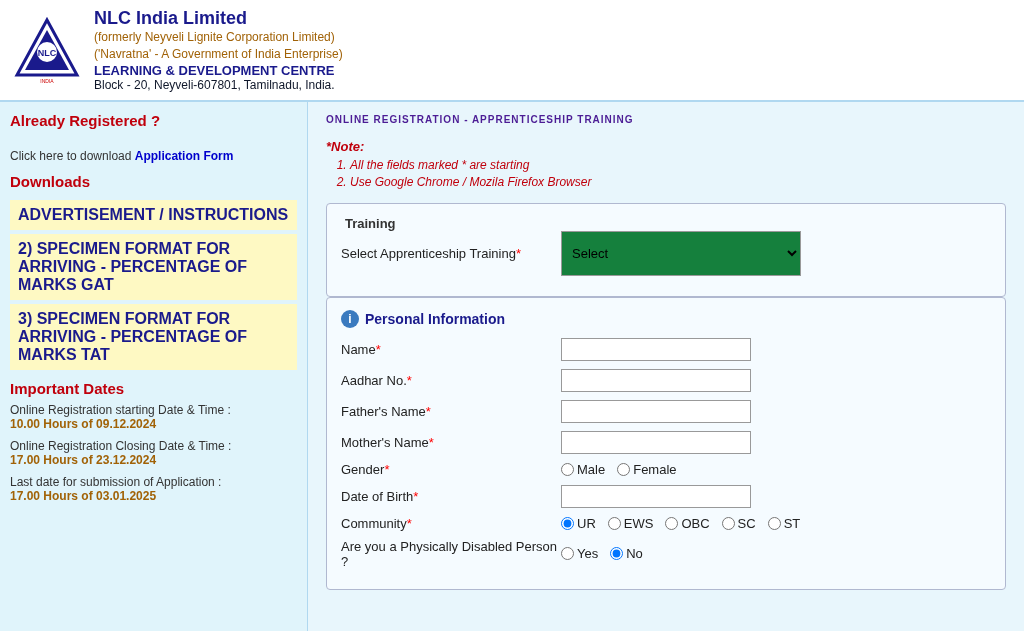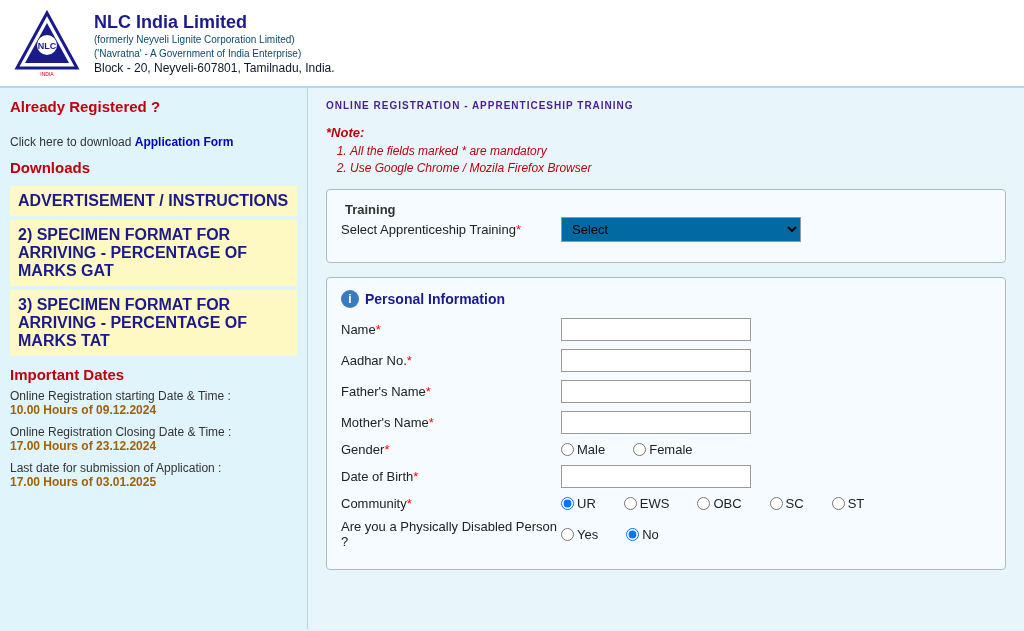--- a/index.html
+++ b/index.html
@@ -22,22 +22,22 @@
       height: 70px;
       margin-right: 12px;
       flex-shrink: 0;
     }
     .header-text .org-name {
       font-size: 18px;
       font-weight: bold;
       color: #1a1a8c;
     }
     .header-text .org-sub {
-      font-size: 10px;
-      color: #0c4a6e;
+      font-size: 12px;
+      color: #a16207;
       line-height: 1.4;
     }
     .header-text .org-ldc {
       font-size: 13px;
       font-weight: bold;
       color: #1a1a8c;
     }
     .header-text .org-address {
       font-size: 12px;
       color: #0f172a;
@@ -141,21 +141,20 @@
     }
     .note-box ol li {
       margin-bottom: 3px;
     }
 
     
     .fieldset-box {
       border: 1px solid #b0b8d0;
       border-radius: 4px;
       padding: 12px 14px;
-      margin-bottom: 14px;
       background: #f5fbff;
     }
     .fieldset-legend {
       font-weight: bold;
       color: #333;
       font-size: 13px;
       padding: 0 4px;
     }
     .form-row {
       display: flex;
@@ -173,24 +172,24 @@
     }
     .form-input {
       border: 1px solid #999;
       padding: 3px 6px;
       font-size: 13px;
       min-width: 180px;
       background: #fff;
     }
     .form-select {
       border: 1px solid #999;
-      padding: 3px 6px;
+      padding: 13px 6px;
       font-size: 13px;
       min-width: 240px;
-      background: #0369a1;
+      background: #15803d;
       cursor: pointer;
     }
 
     
     .personal-info-header {
       display: flex;
       align-items: center;
       margin-bottom: 10px;
     }
     .info-icon {
@@ -210,21 +209,21 @@
     .personal-info-title {
       font-weight: bold;
       color: #1a1a8c;
       font-size: 14px;
     }
 
     
     .radio-group {
       display: flex;
       align-items: center;
-      gap: 28px;
+      gap: 12px;
     }
     .radio-item {
       display: flex;
       align-items: center;
       gap: 3px;
       font-size: 13px;
       color: #222;
     }
     input[type="radio"] {
       cursor: pointer;
@@ -251,20 +250,21 @@
       <polygon points="35,15 57,55 13,55" fill="#1a1a8c"></polygon>
       <circle cx="35" cy="37" r="10" fill="#fff"></circle>
       <text x="35" y="41" text-anchor="middle" font-size="9" font-weight="bold" fill="#1a1a8c">NLC</text>
       <text x="35" y="68" text-anchor="middle" font-size="5" fill="#c00">INDIA</text>
     </svg>
   </div>
   <div class="header-text">
     <div class="org-name">NLC India Limited</div>
     <div class="org-sub">(formerly Neyveli Lignite Corporation Limited)</div>
     <div class="org-sub">('Navratna' - A Government of India Enterprise)</div>
+    <div class="org-ldc">LEARNING &amp; DEVELOPMENT CENTRE</div>
     <div class="org-address">Block - 20, Neyveli-607801, Tamilnadu, India.</div>
   </div>
 </div>
 
 <div class="main-container">
 
   <div class="sidebar">
     <div class="already-registered">Already Registered ?</div>
     <div class="download-link">
       <span>Click here to download</span>
@@ -297,21 +297,21 @@
       <span class="date-val">17.00 Hours of 03.01.2025</span>
     </div>
   </div>
 
   <div class="content">
     <div class="page-title">ONLINE REGISTRATION - APPRENTICESHIP TRAINING</div>
 
     <div class="note-box">
       <div class="note-label">*Note:</div>
       <ol>
-        <li>All the fields marked * are mandatory</li>
+        <li>All the fields marked * are starting</li>
         <li>Use Google Chrome / Mozila Firefox Browser</li>
       </ol>
     </div>
 
     <div class="fieldset-box">
       <div class="fieldset-legend">Training</div>
       <div class="form-row">
         <div class="form-label">
           <span>Select Apprenticeship Training</span><span class="req">*</span>
         </div>

